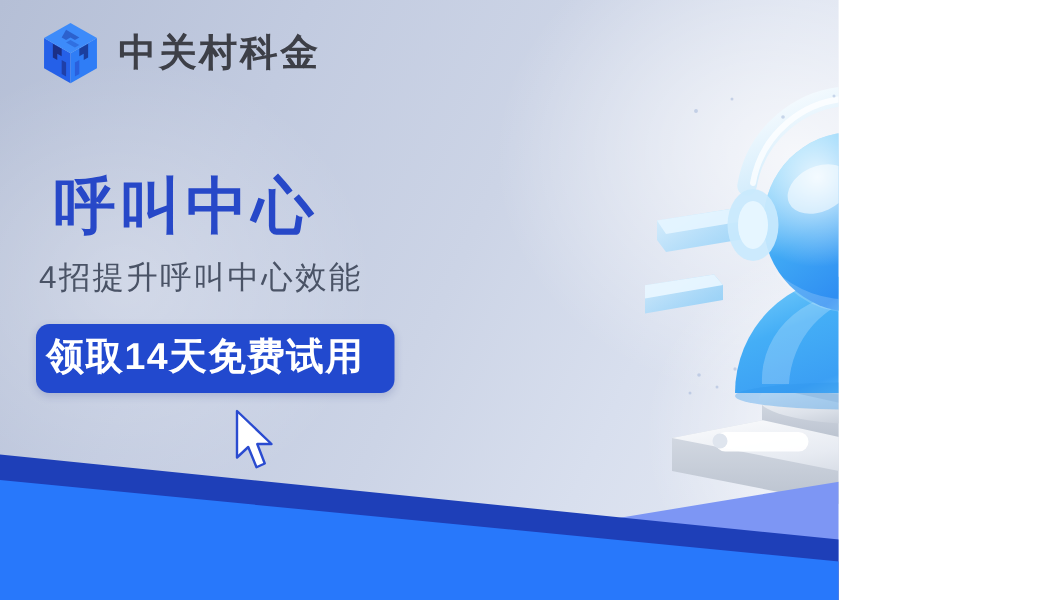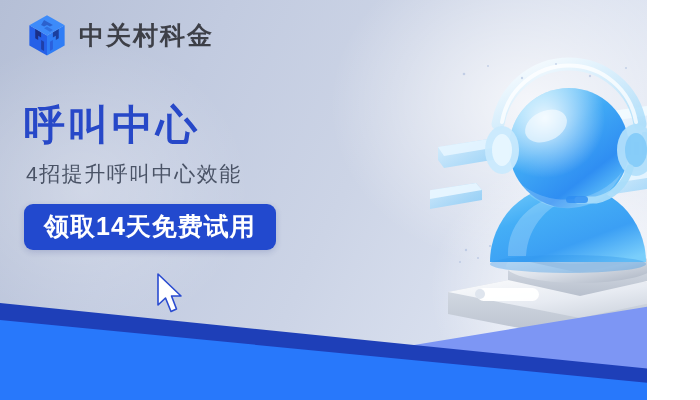--- a/index.html
+++ b/index.html
@@ -6,21 +6,21 @@
     margin: 0;
     padding: 0;
     background: #ffffff;
   }
   body {
     font-family: "Liberation Sans", "DejaVu Sans", sans-serif;
   }
 
   #banner {
     position: relative;
-    width: 647px;
+    width: 559px;
     height: 400px;
     overflow: hidden;
     background: linear-gradient(115deg, #b5bfd6 0%, #c2cbe0 28%, #ccd4e6 52%, #d8dfee 72%, #e8ecf5 100%);
   }
 
   
   .bg-bloom {
     position: absolute;
     border-radius: 50%;
     pointer-events: none;
@@ -67,41 +67,41 @@
     left: 24px;
     top: 104px;
     z-index: 40;
   }
   #headline {
     font-size: 41px;
     font-weight: bold;
     color: #2748c8;
     letter-spacing: 3px;
     line-height: 1.05;
-    margin: 0;
+    margin: 12px;
     white-space: nowrap;
   }
   #subhead {
     margin: 16px 0 0 2px;
     font-size: 21px;
     font-weight: normal;
     color: #4a5366;
     letter-spacing: 1.5px;
     line-height: 1;
     white-space: nowrap;
   }
   #cta-button {
     margin-top: 20px;
     display: inline-block;
     background: #2249ce;
     color: #ffffff;
     font-size: 25px;
     font-weight: bold;
     letter-spacing: 1px;
-    padding: 10px 20px 11px 20px;
+    padding: 10px 20px 11px 7px;
     border-radius: 9px;
     line-height: 1;
     white-space: nowrap;
     cursor: pointer;
     box-shadow: 0 2px 6px rgba(20,40,120,0.18);
   }
 
   
   #cursor {
     position: absolute;

